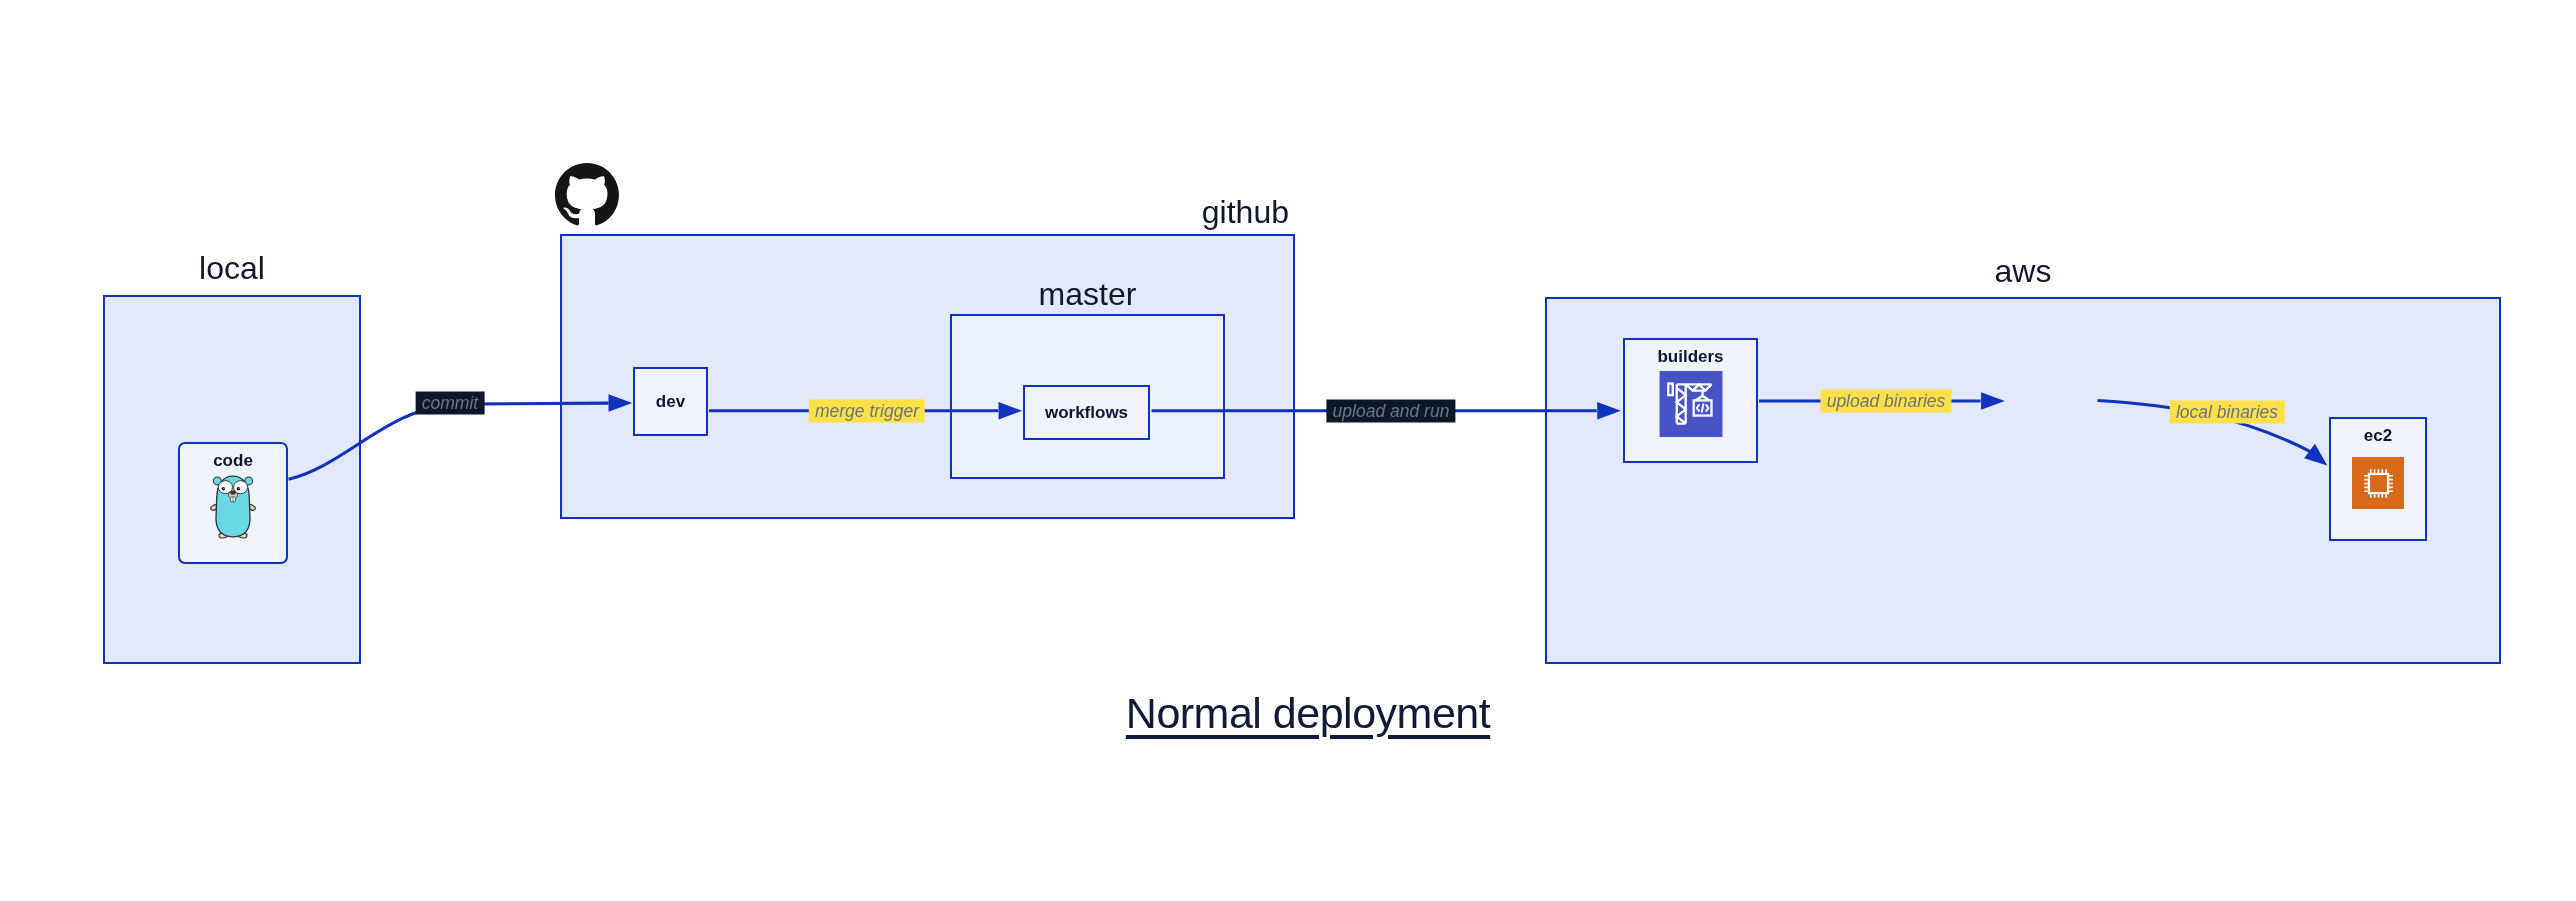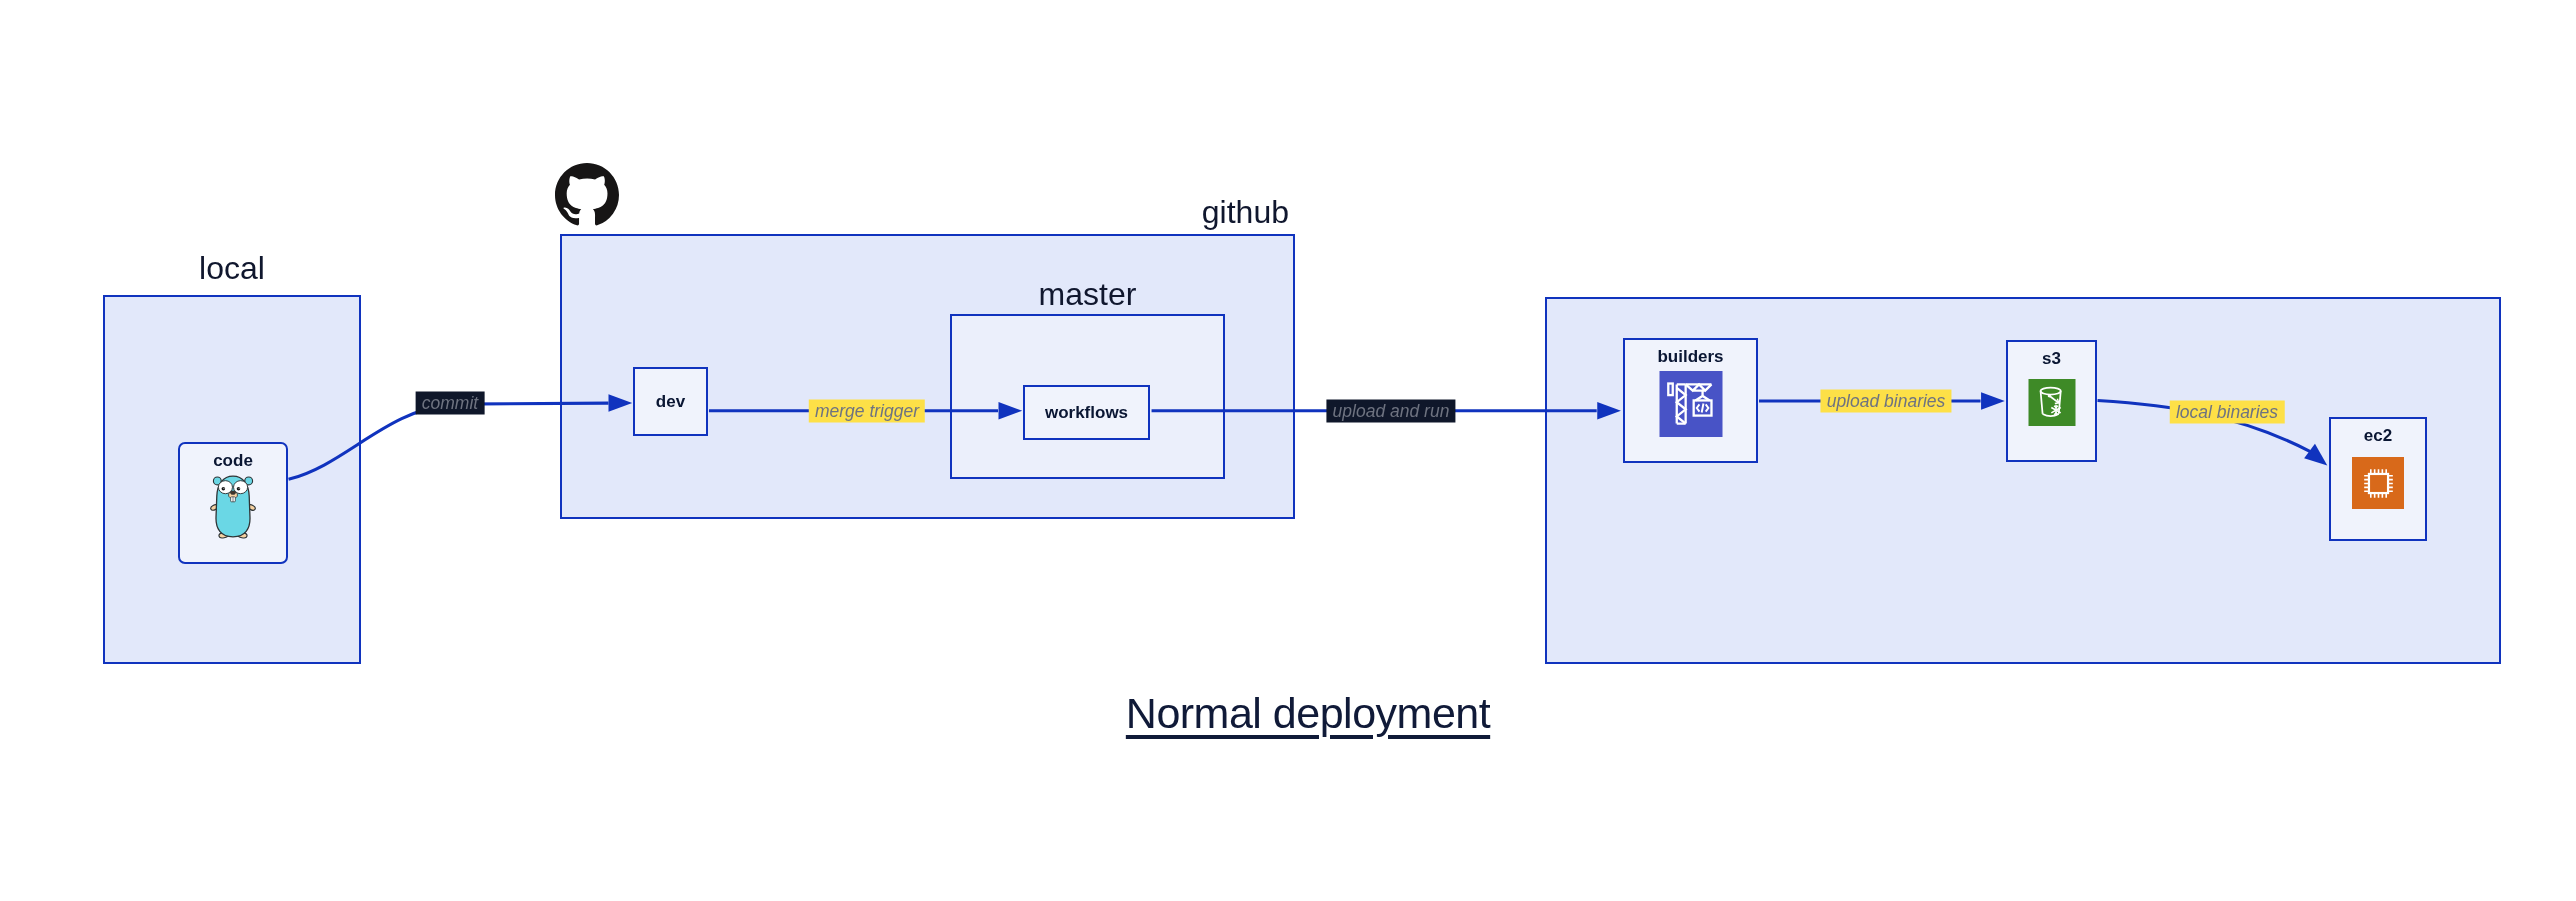--- a/index.html
+++ b/index.html
@@ -45,20 +45,21 @@
 
   <div class="clabel" style="left:103px;width:258px;top:253px;text-align:center;">local</div>
   <div class="container" style="left:103px;top:295px;width:258px;height:369px;"></div>
 
   <div class="clabel" style="left:1083px;width:206px;top:197px;text-align:right;">github</div>
   <div class="container" style="left:560px;top:234px;width:735px;height:285px;"></div>
 
   <div class="clabel" style="left:950px;width:275px;top:279px;text-align:center;">master</div>
   <div class="container nested" style="left:950px;top:314px;width:275px;height:165px;"></div>
 
+  <div class="clabel" style="left:1545px;width:956px;top:256px;text-align:center;">aws</div>
   <div class="container" style="left:1545px;top:297px;width:956px;height:367px;"></div>
 
   <div style="position:absolute;left:555px;top:163px;width:64px;height:64px;z-index:4;">
     <svg width="64" height="64" viewBox="0 0 16 16" aria-hidden="true">
       <path fill="#171515" d="M8 0C3.58 0 0 3.58 0 8c0 3.54 2.29 6.53 5.47 7.59.4.07.55-.17.55-.38 0-.19-.01-.82-.01-1.49-2.01.37-2.53-.49-2.69-.94-.09-.23-.48-.94-.82-1.13-.28-.15-.68-.52-.01-.53.63-.01 1.08.58 1.23.82.72 1.21 1.87.87 2.33.66.07-.52.28-.87.51-1.07-1.78-.2-3.64-.89-3.64-3.95 0-.87.31-1.59.82-2.15-.08-.2-.36-1.02.08-2.12 0 0 .67-.21 2.2.82.64-.18 1.32-.27 2-.27s1.36.09 2 .27c1.53-1.04 2.2-.82 2.2-.82.44 1.1.16 1.92.08 2.12.51.56.82 1.27.82 2.15 0 3.07-1.87 3.75-3.65 3.95.29.25.54.73.54 1.48 0 1.07-.01 1.93-.01 2.2 0 .21.15.46.55.38A8.01 8.01 0 0 0 16 8c0-4.42-3.58-8-8-8z"></path>
     </svg>
   </div>
 
   <div class="node" style="left:178px;top:442px;width:110px;height:122px;z-index:3;border-radius:7px;">
     <div class="nlabel topline">code</div>
@@ -104,40 +105,20 @@
         <path d="M16 14 L26 22 L16 30 L26 38 L16 46 L26 54"></path>
         <path d="M26 10 H55"></path>
         <path d="M26 10 L34 17 L41 10 L48 17 L55 10 M34 17 H48"></path>
         <path d="M45 17 V23 M37 28 L45 23 L53 28"></path>
         <rect x="35" y="28" width="20" height="17"></rect>
         <path d="M41.5 32.5 L38.5 36.5 L41.5 40.5 M48.5 32.5 L51.5 36.5 L48.5 40.5 M46 31.5 L44 41.5" stroke-width="2.2"></path>
       </svg>
     </div>
   </div>
 
-  <div class="node" style="left:2006px;top:340px;width:91px;height:122px;z-index:3;">
-    <div class="nlabel topline">s3</div>
-    <div class="icon-tile" style="left:50%;top:37px;transform:translateX(-50%);width:47px;height:47px;background:#3E8A27;">
-      <svg width="43" height="43" viewBox="0 0 64 64" fill="none" stroke="#ffffff" stroke-width="2.6">
-        <ellipse cx="30" cy="15" rx="15" ry="5.2"></ellipse>
-        <path d="M15 15 L18 49 M45 15 L42 49"></path>
-        <path d="M18 49 Q30 55.5 42 49"></path>
-        <circle cx="28" cy="22" r="2.4" fill="#ffffff" stroke="none"></circle>
-        <path d="M28 22 L42 32.5"></path>
-        <path d="M40 26.5 L42 32.5 L36.2 33.6" stroke-width="2.2"></path>
-        <g stroke-width="2.4">
-          <path d="M38 35.5 V51.5"></path>
-          <path d="M31 39.5 L45 47.5"></path>
-          <path d="M31 47.5 L45 39.5"></path>
-          <path d="M35.2 36.8 L38 39.4 L40.8 36.8"></path>
-          <path d="M35.2 50.2 L38 47.6 L40.8 50.2"></path>
-        </g>
-      </svg>
-    </div>
-  </div>
 
   <div class="node" style="left:2329px;top:417px;width:98px;height:124px;z-index:3;padding-left:29px;">
     <div class="nlabel topline">ec2</div>
     <div class="icon-tile" style="left:50%;top:38px;transform:translateX(-50%);width:52px;height:52px;background:#D8691A;">
       <svg width="47" height="47" viewBox="0 0 64 64" fill="none" stroke="#ffffff" stroke-width="2.6">
         <rect x="19" y="19" width="26" height="26" stroke-width="3"></rect>
         <g stroke-width="2.2">
           <path d="M21.5 12.5 V19 M26.75 12.5 V19 M32 12.5 V19 M37.25 12.5 V19 M42.5 12.5 V19"></path>
           <path d="M21.5 45 V51.5 M26.75 45 V51.5 M32 45 V51.5 M37.25 45 V51.5 M42.5 45 V51.5"></path>
           <path d="M12.5 21.5 H19 M12.5 26.75 H19 M12.5 32 H19 M12.5 37.25 H19 M12.5 42.5 H19"></path>

